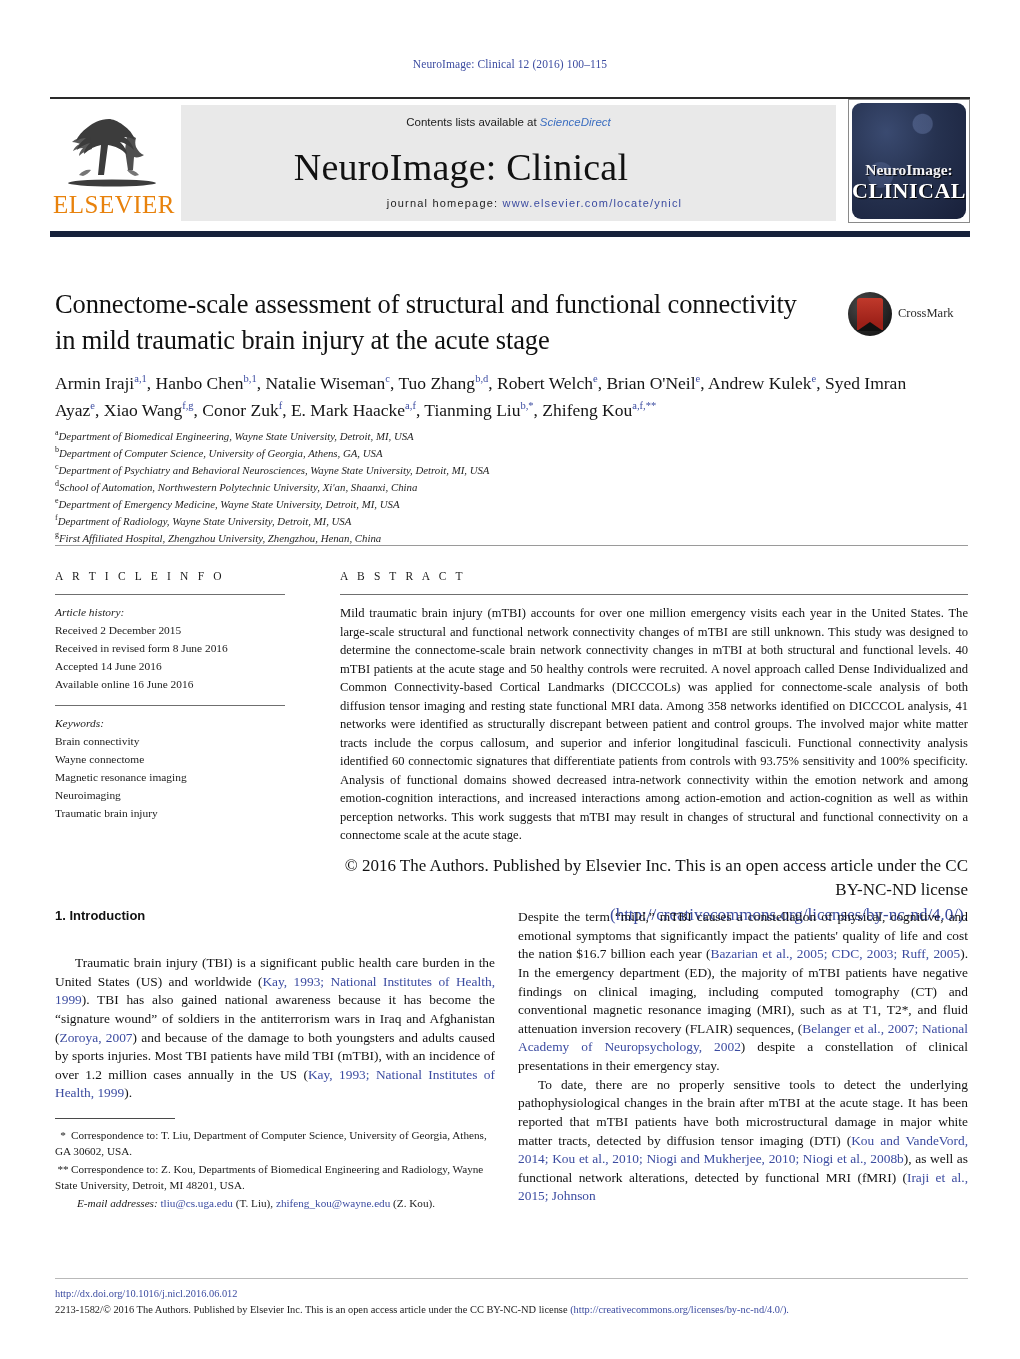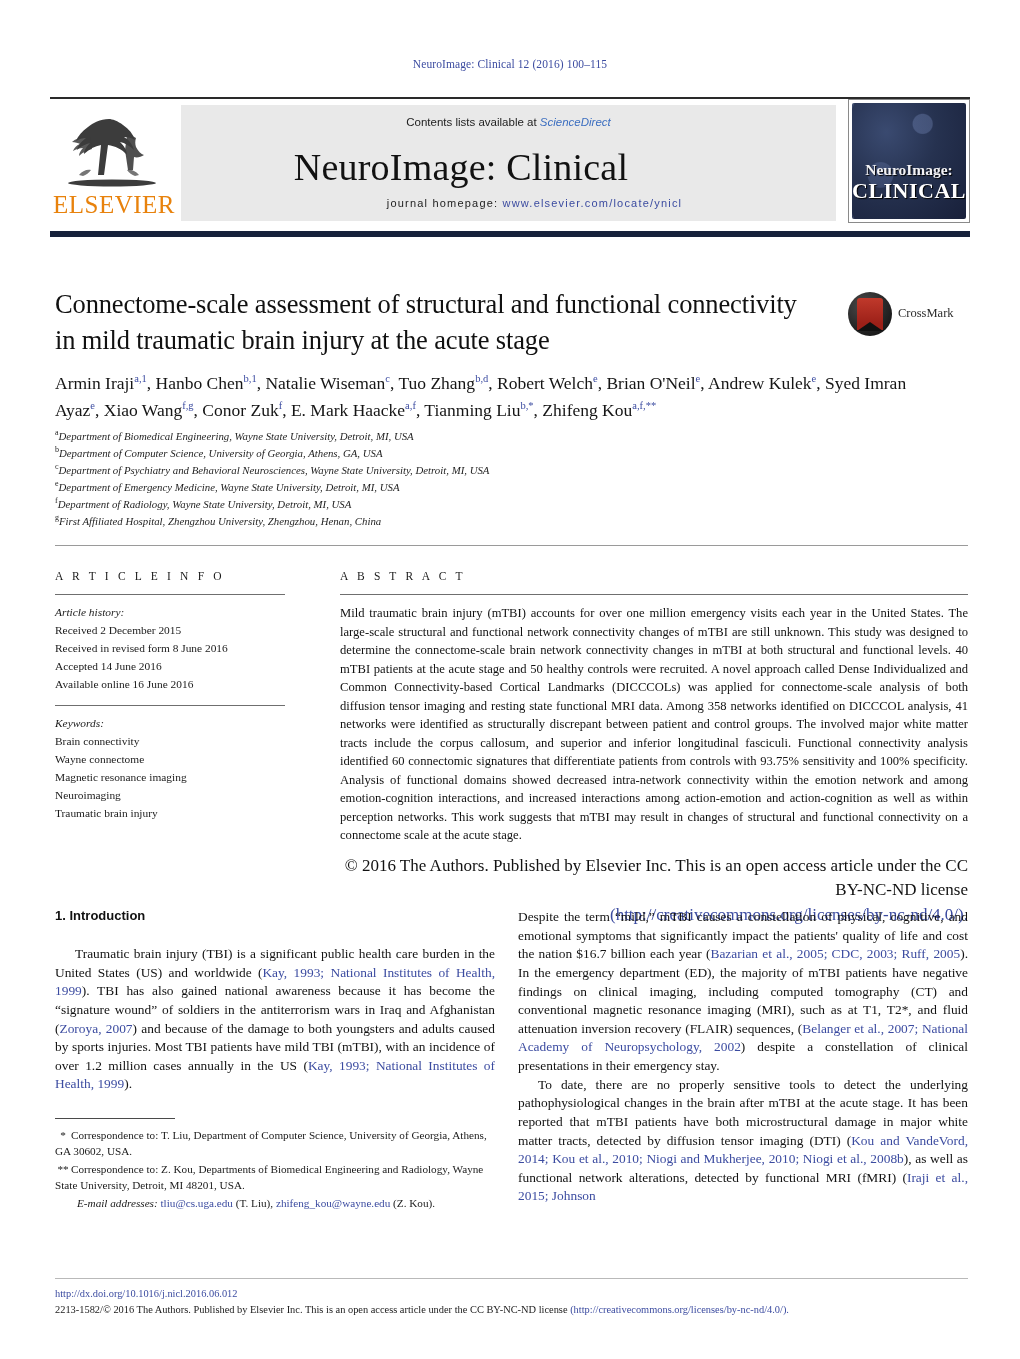--- a/index.html
+++ b/index.html
@@ -125,21 +125,21 @@
     height: 124px;
     border: 1px solid #8a8a8a;
     background: #fff;
     box-sizing: border-box;
     padding: 3px;
   }
   .cover-inner {
     position: relative;
     width: 100%;
     height: 100%;
-    border-radius: 2px;
+    border-radius: 9px;
     overflow: hidden;
     background:
       radial-gradient(ellipse at 30% 25%, #3a4a70 0%, #263250 45%, #18203a 100%);
   }
   .cover-veins {
     position: absolute;
     inset: 0;
     background:
       radial-gradient(circle at 62% 18%, rgba(120,140,190,.35) 0 8%, transparent 9%),
       radial-gradient(circle at 25% 62%, rgba(110,130,180,.28) 0 11%, transparent 12%),
@@ -332,21 +332,21 @@
     position: absolute;
     left: 518px;
     top: 908px;
     width: 450px;
   }
   .sec-head {
     font-family: "Liberation Sans", sans-serif;
     font-weight: bold;
     font-size: 13px;
     color: #111;
-    margin: 0 0 22px 0;
+    margin: 0 0 31px 0;
   }
   .para {
     font-family: "Liberation Serif", serif;
     font-size: 13.4px;
     line-height: 1.39;
     text-align: justify;
     color: #121212;
     margin: 0;
   }
   .para.indent { text-indent: 20px; }
@@ -453,20 +453,21 @@
     </div>
     <div class="cm-label">CrossMark</div>
   </div>
 
   <div class="authors">Armin Iraji<sup>a,1</sup>, Hanbo Chen<sup>b,1</sup>, Natalie Wiseman<sup>c</sup>, Tuo Zhang<sup>b,d</sup>, Robert Welch<sup>e</sup>, Brian O'Neil<sup>e</sup>, Andrew Kulek<sup>e</sup>, Syed Imran Ayaz<sup>e</sup>, Xiao Wang<sup>f,g</sup>, Conor Zuk<sup>f</sup>, E. Mark Haacke<sup>a,f</sup>, Tianming Liu<sup>b,*</sup>, Zhifeng Kou<sup>a,f,**</sup></div>
 
   <div class="affils">
       <div><sup>a</sup>Department of Biomedical Engineering, Wayne State University, Detroit, MI, USA</div>
       <div><sup>b</sup>Department of Computer Science, University of Georgia, Athens, GA, USA</div>
       <div><sup>c</sup>Department of Psychiatry and Behavioral Neurosciences, Wayne State University, Detroit, MI, USA</div>
+      <div><sup>d</sup>School of Automation, Northwestern Polytechnic University, Xi'an, Shaanxi, China</div>
       <div><sup>e</sup>Department of Emergency Medicine, Wayne State University, Detroit, MI, USA</div>
       <div><sup>f</sup>Department of Radiology, Wayne State University, Detroit, MI, USA</div>
       <div><sup>g</sup>First Affiliated Hospital, Zhengzhou University, Zhengzhou, Henan, China</div>
     </div>
 
   <div class="section-rule"></div>
 
   <div class="info-col">
     <div class="colhead">A R T I C L E   I N F O</div>
     <div class="info-rule"></div>

